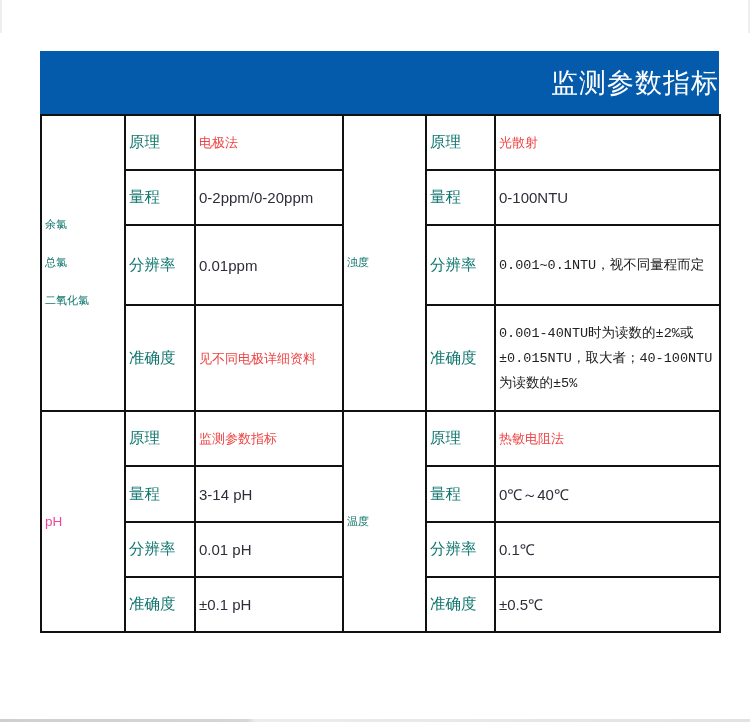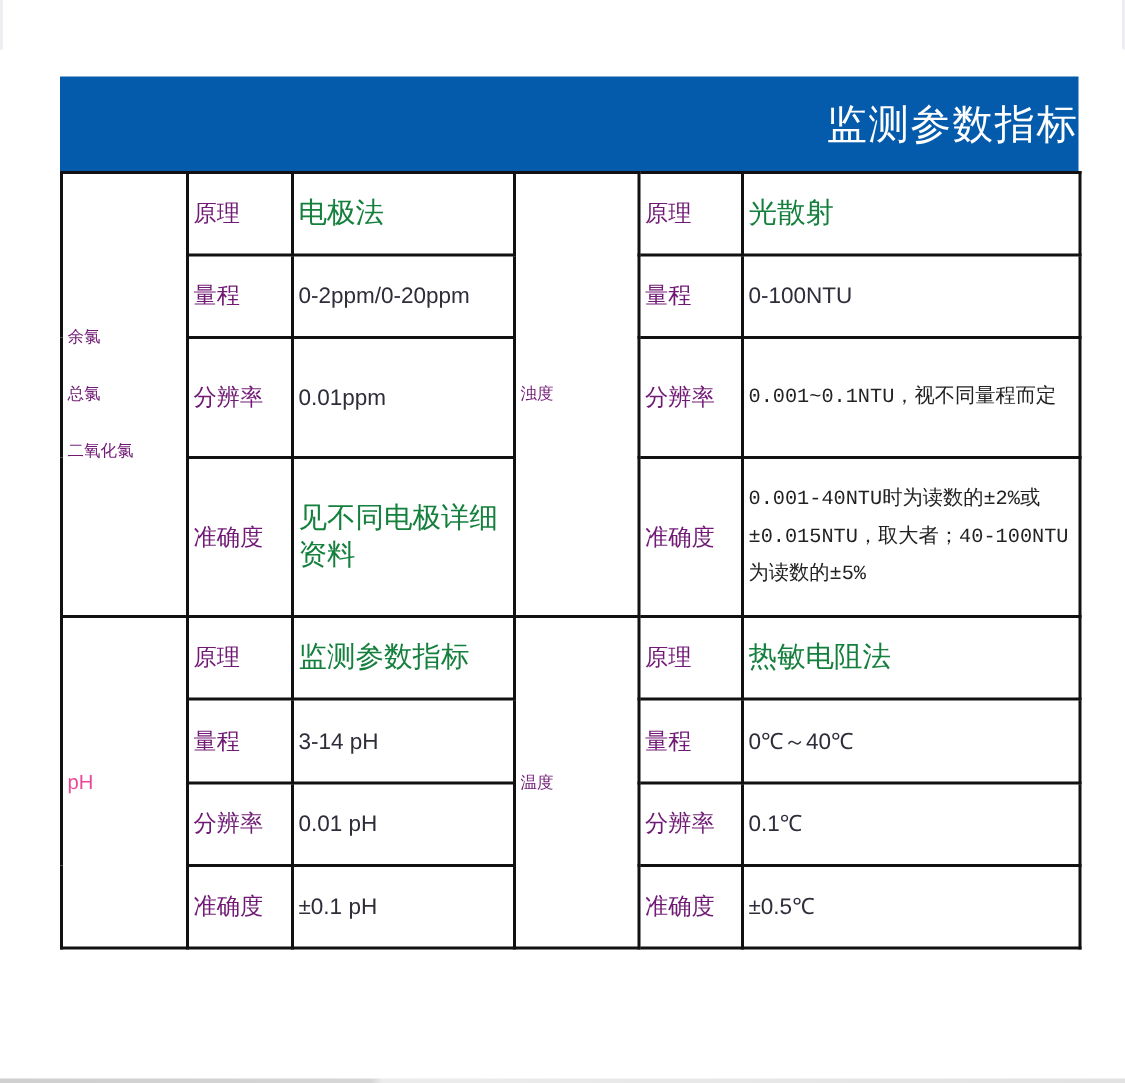--- a/index.html
+++ b/index.html
@@ -46,38 +46,38 @@
       width: 679px;
       border-collapse: collapse;
       table-layout: fixed;
     }
     table.spec td {
       border: 2px solid #111;
       padding: 0 0 0 3px;
       vertical-align: middle;
       font-size: 15.5px;
       line-height: 25px;
-      color: #701a75;
+      color: #0f766e;
       overflow: hidden;
     }
     table.spec td.group {
       font-size: 11px;
       line-height: 38px;
     }
     table.spec td.val {
       font-family: "Liberation Sans", sans-serif;
       font-size: 15px;
       color: #2e2e3a;
       line-height: 25px;
       padding-right: 3px;
     }
     table.spec td.val.cjk {
       font-family: "DejaVu Sans", sans-serif;
-      font-size: 19px;
-      color: #15803d;
+      font-size: 13px;
+      color: #ef4444;
     }
     table.spec td.val.mixed {
       font-family: Liberation Mono, monospace;
       font-size: 13.5px;
       color: #222;
     }
     .r1 { height: 55px; }
     .r2 { height: 55px; }
     .r3 { height: 80px; }
     .r4 { height: 106px; }

